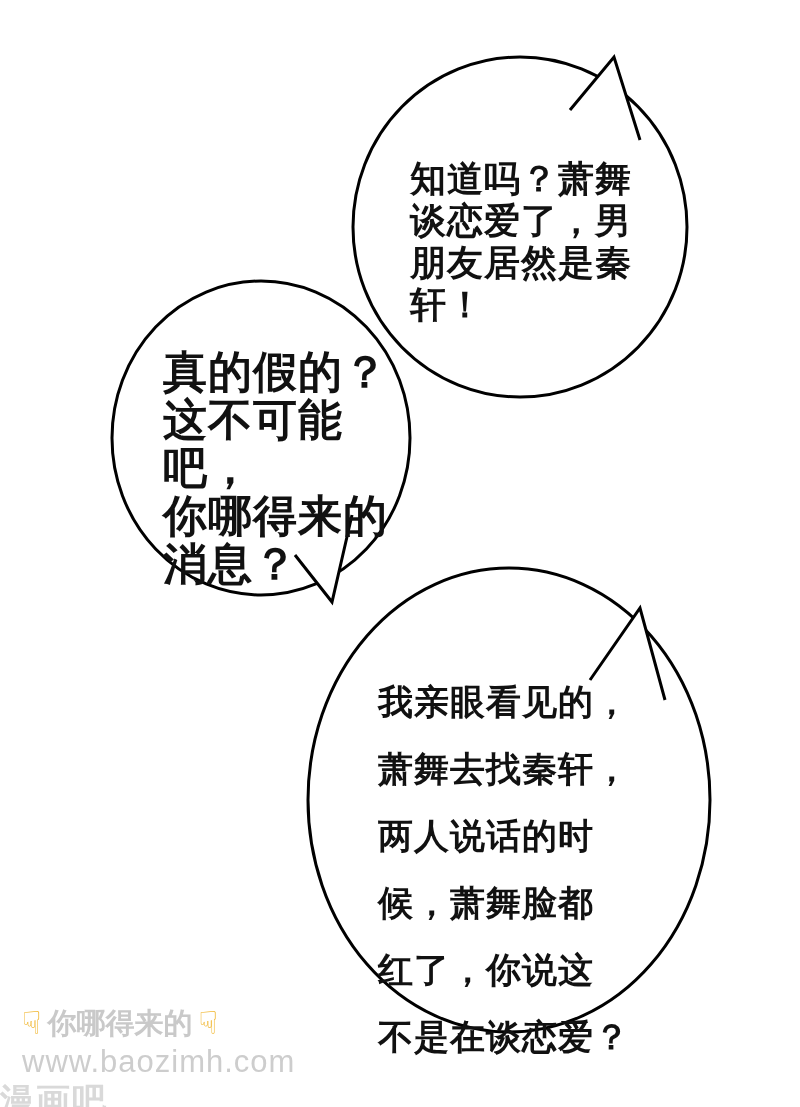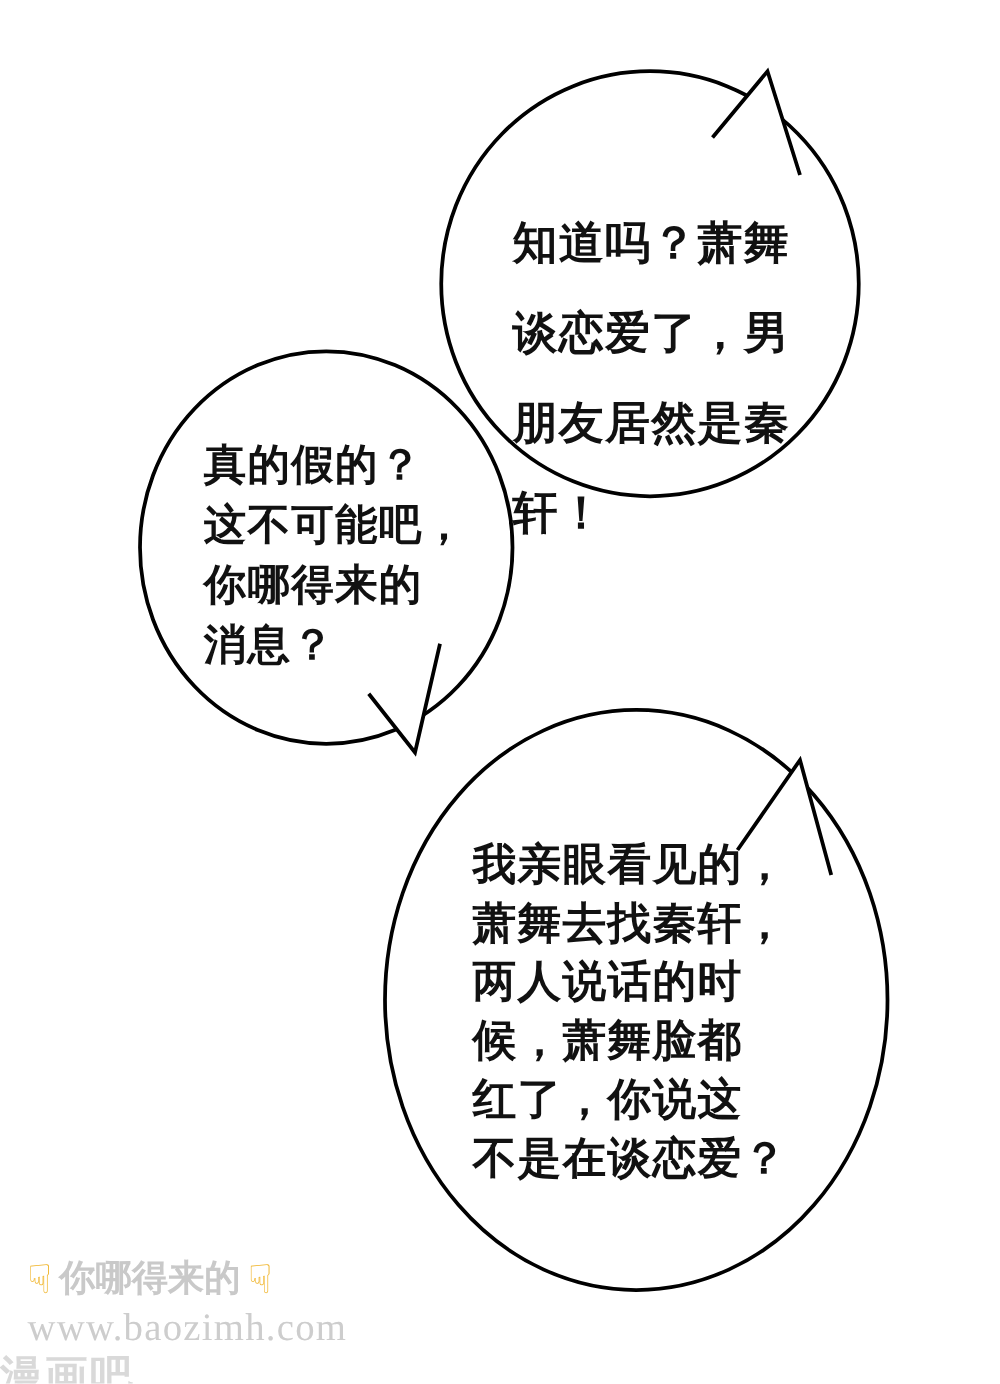--- a/index.html
+++ b/index.html
@@ -24,35 +24,35 @@
     color: #111111;
     white-space: pre-line;
     font-weight: 600;
     letter-spacing: 1px;
   }
   .bubble-text.t1 {
     left: 410px;
     top: 158px;
     width: 250px;
     font-size: 36px;
-    line-height: 72px;
+    line-height: 42px;
   }
   .bubble-text.t2 {
     left: 163px;
     top: 348px;
     width: 240px;
-    font-size: 34px;
+    font-size: 44px;
     line-height: 48px;
   }
   .bubble-text.t3 {
     left: 378px;
     top: 668px;
     width: 260px;
     font-size: 35px;
-    line-height: 47px;
+    line-height: 67px;
   }
   .watermark {
     position: absolute;
     left: 22px;
     top: 1004px;
     color: #cccccc;
   }
   .wm-line1 {
     font-size: 29px;
     line-height: 38px;
@@ -65,21 +65,20 @@
   .finger-icon {
     color: #f0b429;
     font-size: 32px;
     font-family: "DejaVu Sans", sans-serif;
   }
   .wm-url {
     font-size: 31px;
     line-height: 40px;
     color: #cdcdcd;
     letter-spacing: 1px;
-    font-family: Liberation Serif, serif;
   }
   .wm-partial {
     position: absolute;
     left: 0px;
     top: 1078px;
     font-size: 34px;
     color: #d9d9d9;
     font-weight: 600;
     letter-spacing: 2px;
   }

